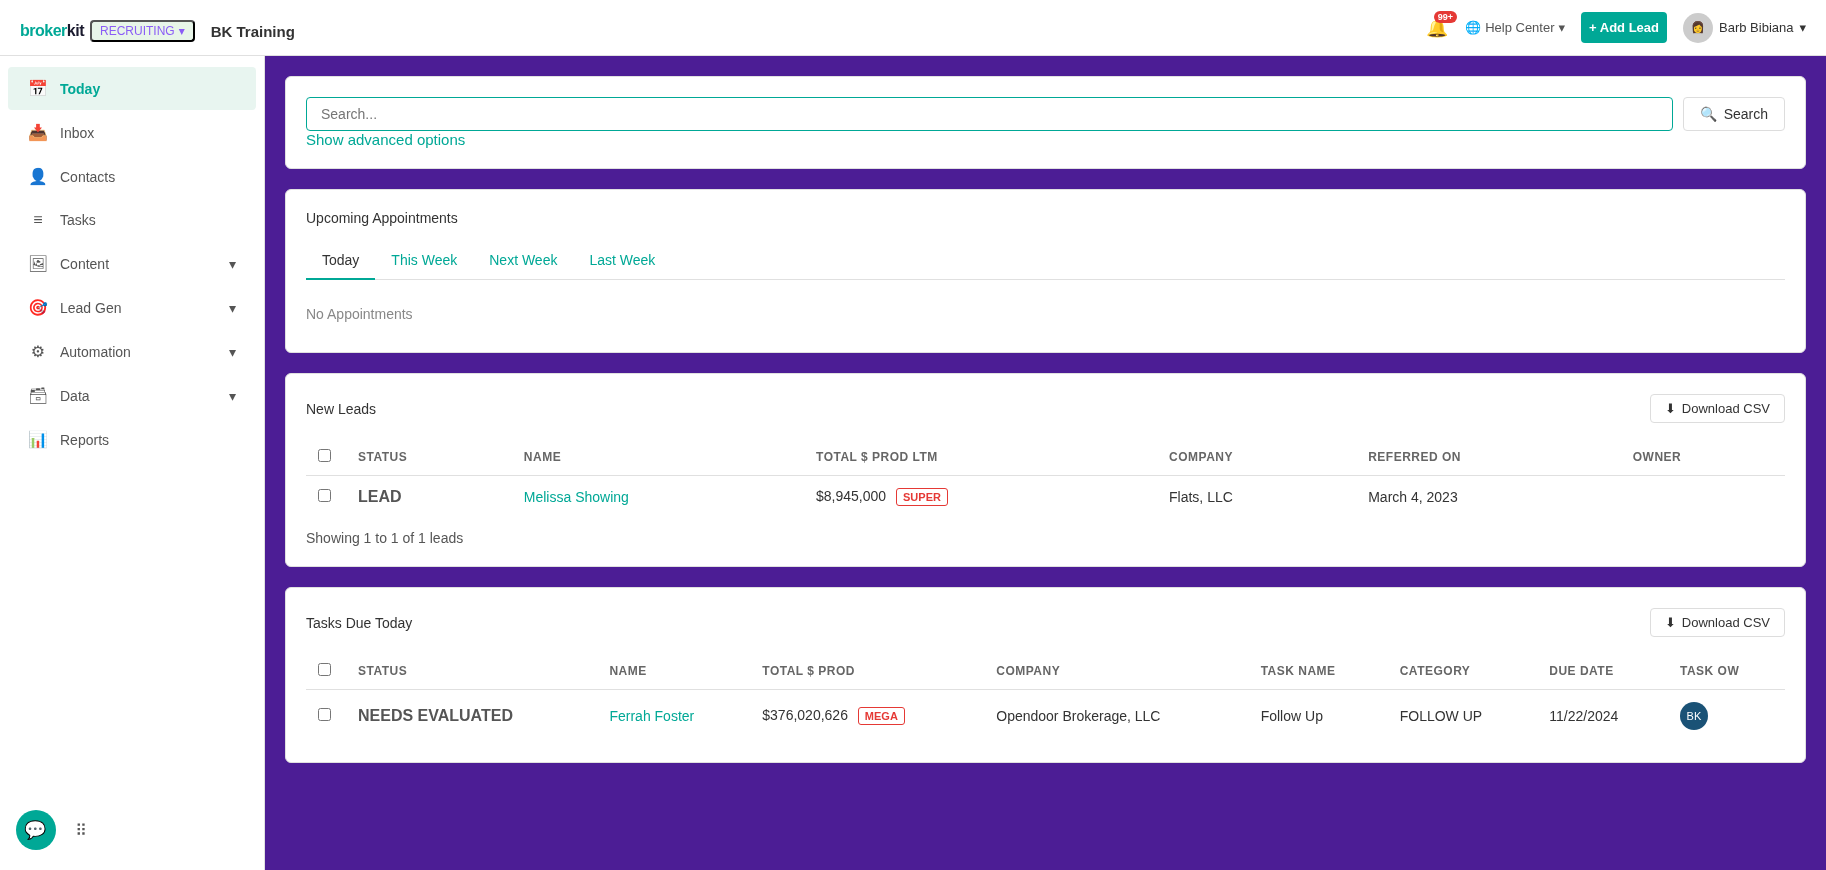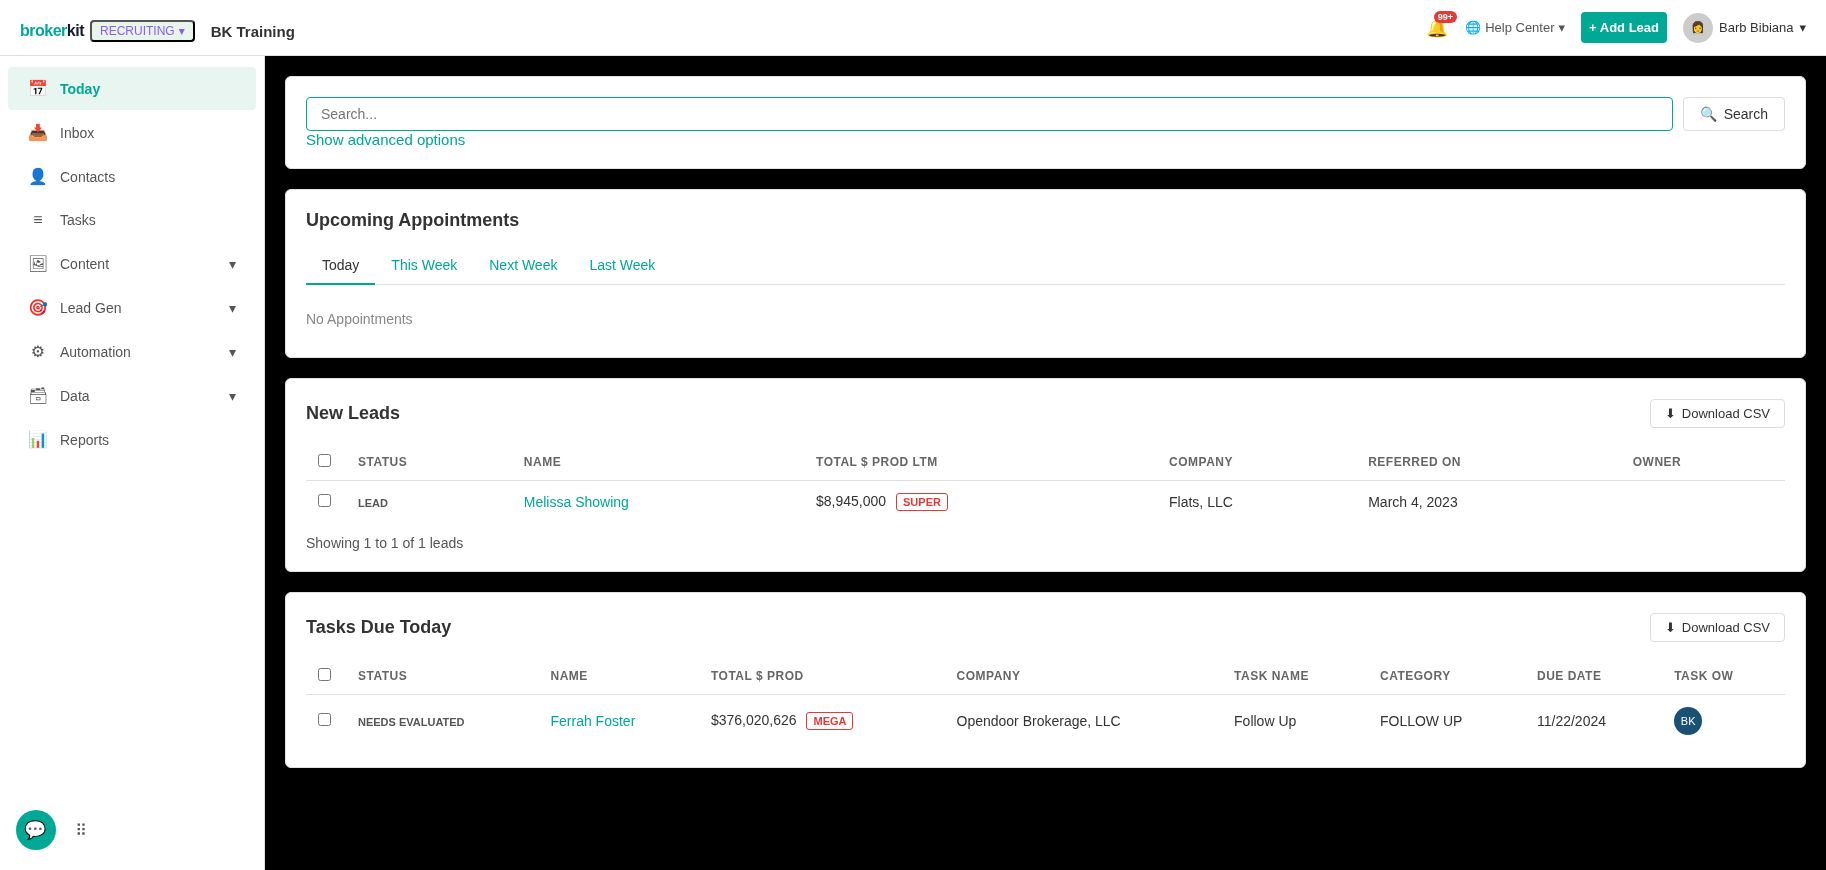--- a/index.html
+++ b/index.html
@@ -65,21 +65,21 @@
     .chat-btn {
       width: 40px; height: 40px; background: #00a896; border-radius: 50%;
       display: flex; align-items: center; justify-content: center; cursor: pointer; color: #fff; font-size: 18px;
     }
     .grid-btn {
       width: 30px; height: 30px; background: none; border: none; cursor: pointer;
       display: flex; align-items: center; justify-content: center; font-size: 16px; color: #555;
     }
 
     
-    .main { flex: 1; overflow-y: auto; padding: 20px; background: #000000; }
+    .main { flex: 1; overflow-y: auto; padding: 20px; background: #4c1d95; }
 
     
     .search-section {
       background: #fff; border-radius: 6px; padding: 20px; margin-bottom: 20px;
       border: 1px solid #e0e0e0;
     }
     .search-row { display: flex; gap: 10px; align-items: center; }
     .search-input {
       flex: 1; border: 1px solid #00a896; border-radius: 4px; padding: 8px 14px;
       font-size: 14px; outline: none; color: #555;
@@ -89,21 +89,21 @@
       cursor: pointer; display: flex; align-items: center; gap: 6px; font-size: 14px; color: #333;
     }
     .advanced-link { color: #00a896; font-size: 15px; cursor: pointer; display: inline-block; }
 
     
     .card {
       background: #fff; border-radius: 6px; border: 1px solid #e0e0e0;
       margin-bottom: 20px; padding: 20px;
     }
     .card-header { display: flex; align-items: center; justify-content: space-between; margin-bottom: 16px; }
-    .card-title { font-size: 18px; font-weight: 700; color: #333; }
+    .card-title { font-size: 14px; font-weight: 400; color: #333; }
 
     
     .tabs { display: flex; gap: 0; border-bottom: 1px solid #e0e0e0; margin-bottom: 16px; }
     .tab {
       padding: 10px 16px; cursor: pointer; font-size: 14px; color: #555;
       border-bottom: 2px solid transparent; margin-bottom: -1px;
     }
     .tab.active { border-bottom: 2px solid #00a896; color: #333; font-weight: 500; }
     .tab.green { color: #00a896; }
 
@@ -117,21 +117,21 @@
 
     
     .table { width: 100%; border-collapse: collapse; }
     .table th {
       text-align: left; padding: 10px 12px; font-size: 12px; font-weight: 600;
       color: #666; border-bottom: 1px solid #e0e0e0; text-transform: uppercase; letter-spacing: 0.5px;
     }
     .table td { padding: 12px 12px; border-bottom: 1px solid #f0f0f0; font-size: 14px; }
     .table tr:last-child td { border-bottom: none; }
     .checkbox-col { width: 40px; }
-    .status-text { font-size: 11px; font-weight: 600; color: #555; }
+    .status-text { font-size: 16px; font-weight: 600; color: #555; }
     .badge {
       display: inline-block; padding: 2px 6px; border-radius: 3px;
       font-size: 11px; font-weight: 700; margin-left: 6px;
     }
     .badge-super { border: 1px solid #e53935; color: #e53935; }
     .badge-mega { border: 1px solid #e53935; color: #e53935; }
     .showing-text { font-size: 14px; color: #555; margin-top: 12px; }
 
     .avatar-sm {
       width: 28px; height: 28px; border-radius: 50%; background: #1a5276;

